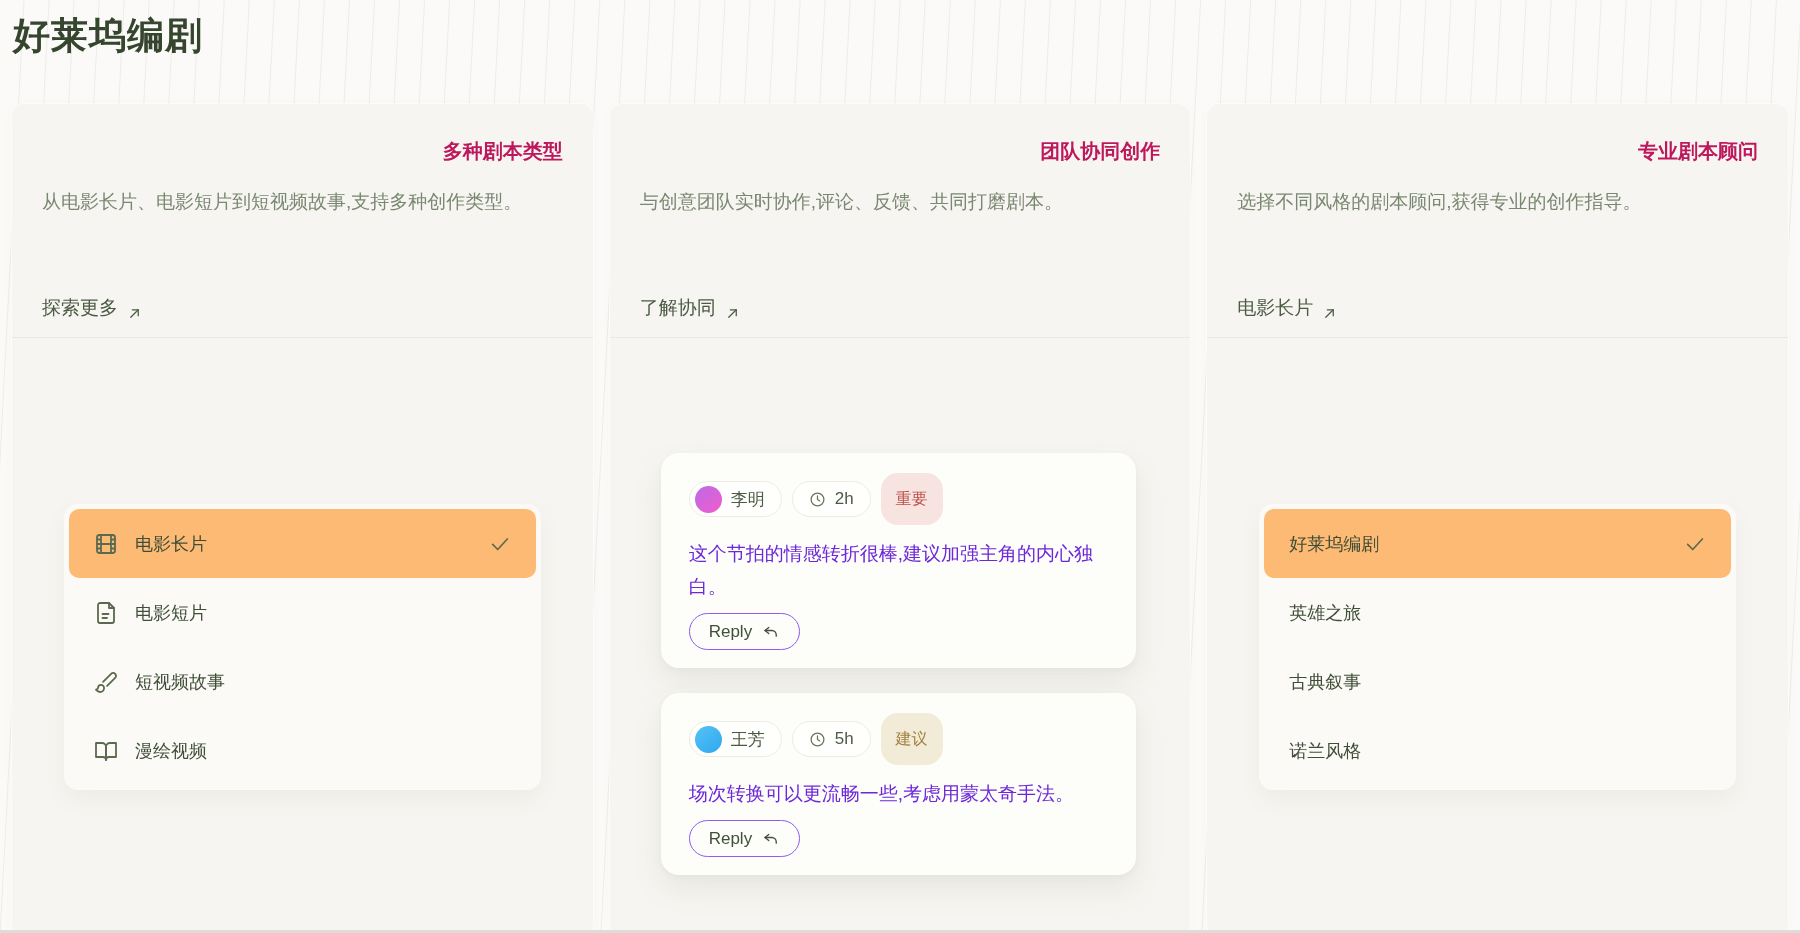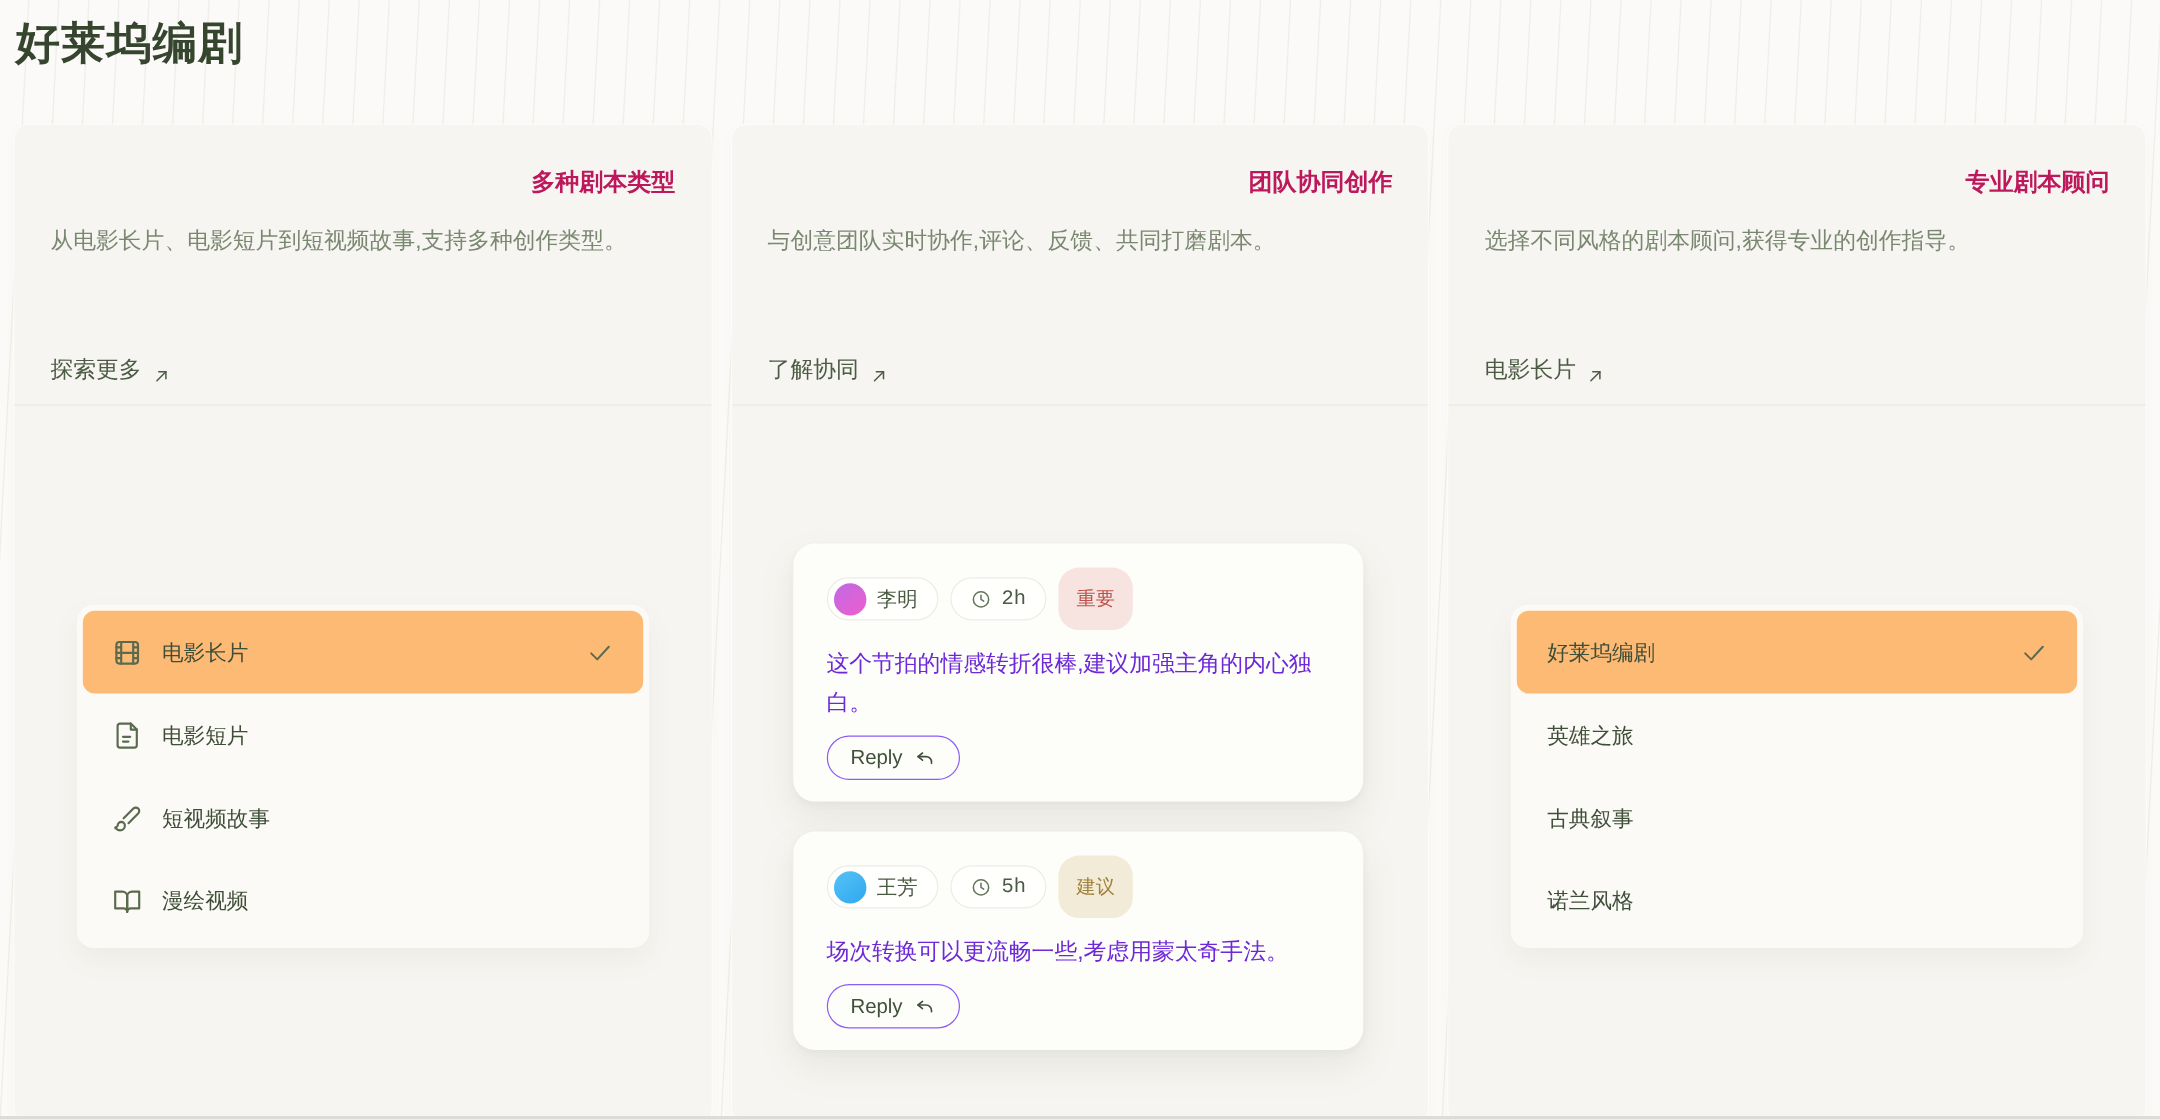--- a/index.html
+++ b/index.html
@@ -49,21 +49,21 @@
   .list-row.selected{ background:#fdba74; }
   .row-icon{ width:24px; height:24px; stroke:#5b6a4f; flex:none; }
   .row-check{ width:22px; height:22px; stroke:#5b6a4f; margin-left:auto; flex:none; }
 
   
   .comments{ margin:115px 54px 0 51px; display:flex; flex-direction:column; gap:25px; }
   .comment-card{
     background:#fdfdfa; border-radius:18px; padding:20px 28px 18px;
     box-shadow:0 14px 30px rgba(110,105,90,.10), 0 2px 6px rgba(110,105,90,.05);
   }
-  .pill-row{ display:flex; align-items:center; gap:10px;font-family:Liberation Mono, monospace; }
+  .pill-row{ display:flex; align-items:center; gap:10px; }
   .pill{
     display:inline-flex; align-items:center; gap:9px; height:36px;
     border:1px solid #edebe5; background:#fffffe; border-radius:18px;
     padding:0 16px; font-size:17px; color:#4b5a43;
   }
   .pill.name-pill{ padding-left:5px; }
   .avatar{ width:27px; height:27px; border-radius:50%; }
   .clock-icon{ width:17px; height:17px; stroke:#66755c; }
   .badge{
     height:52px; display:inline-flex; align-items:center;

